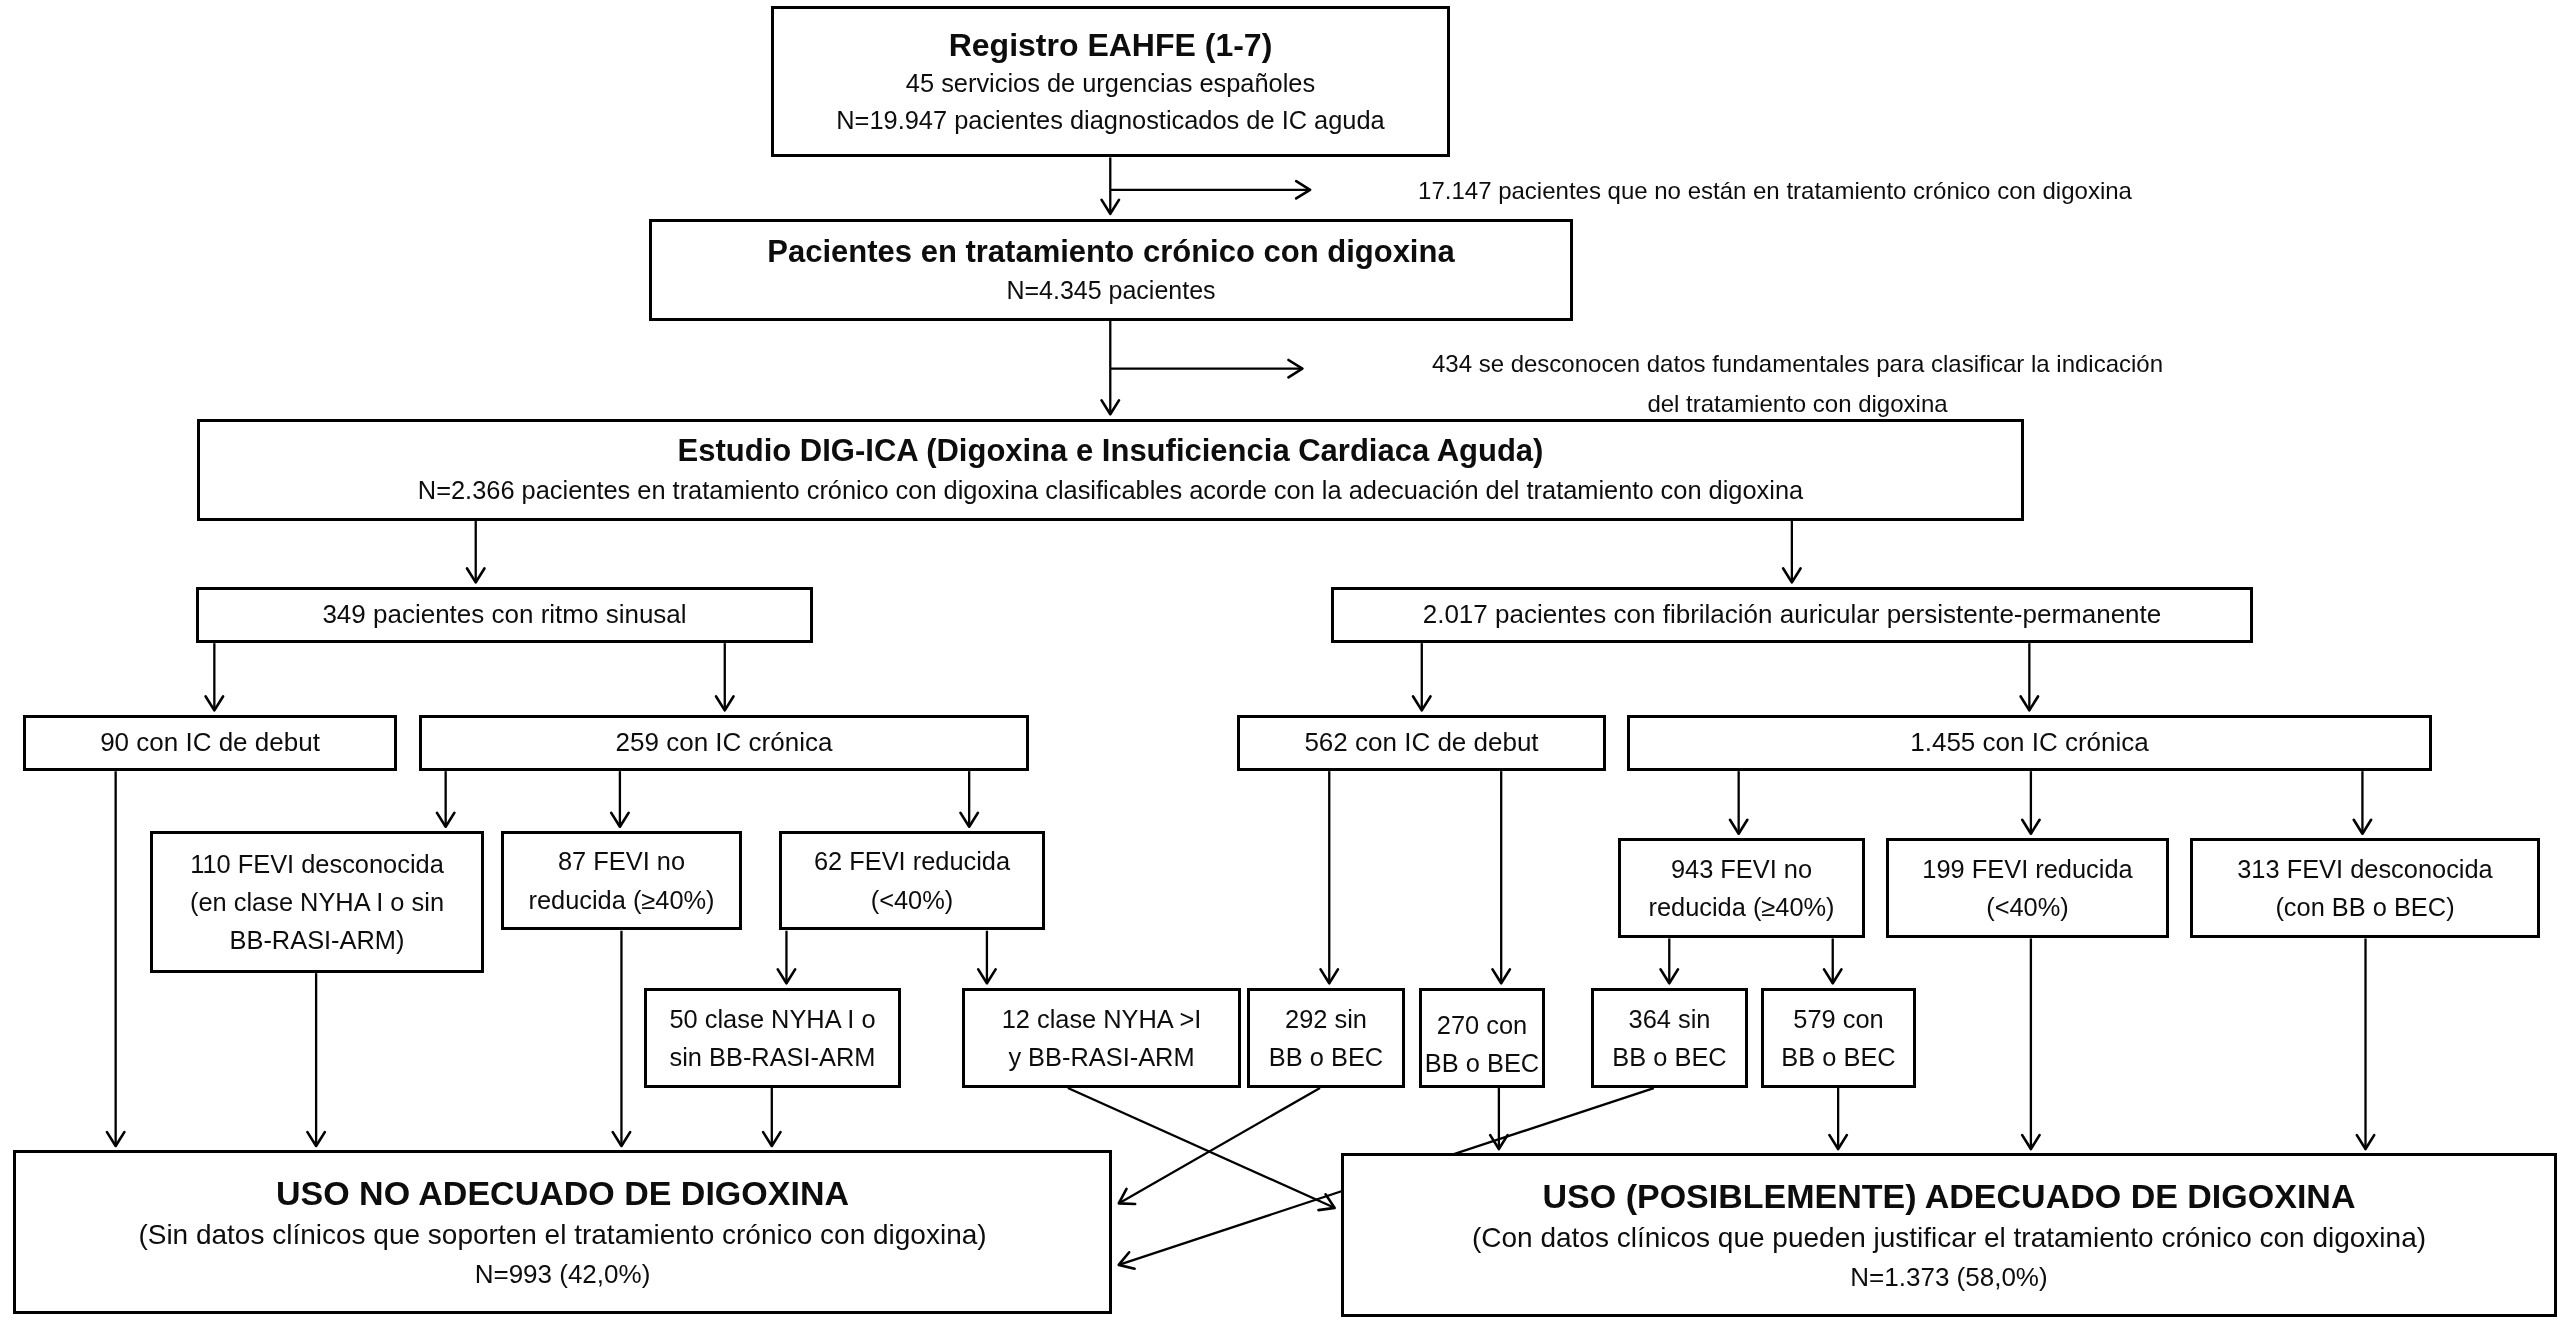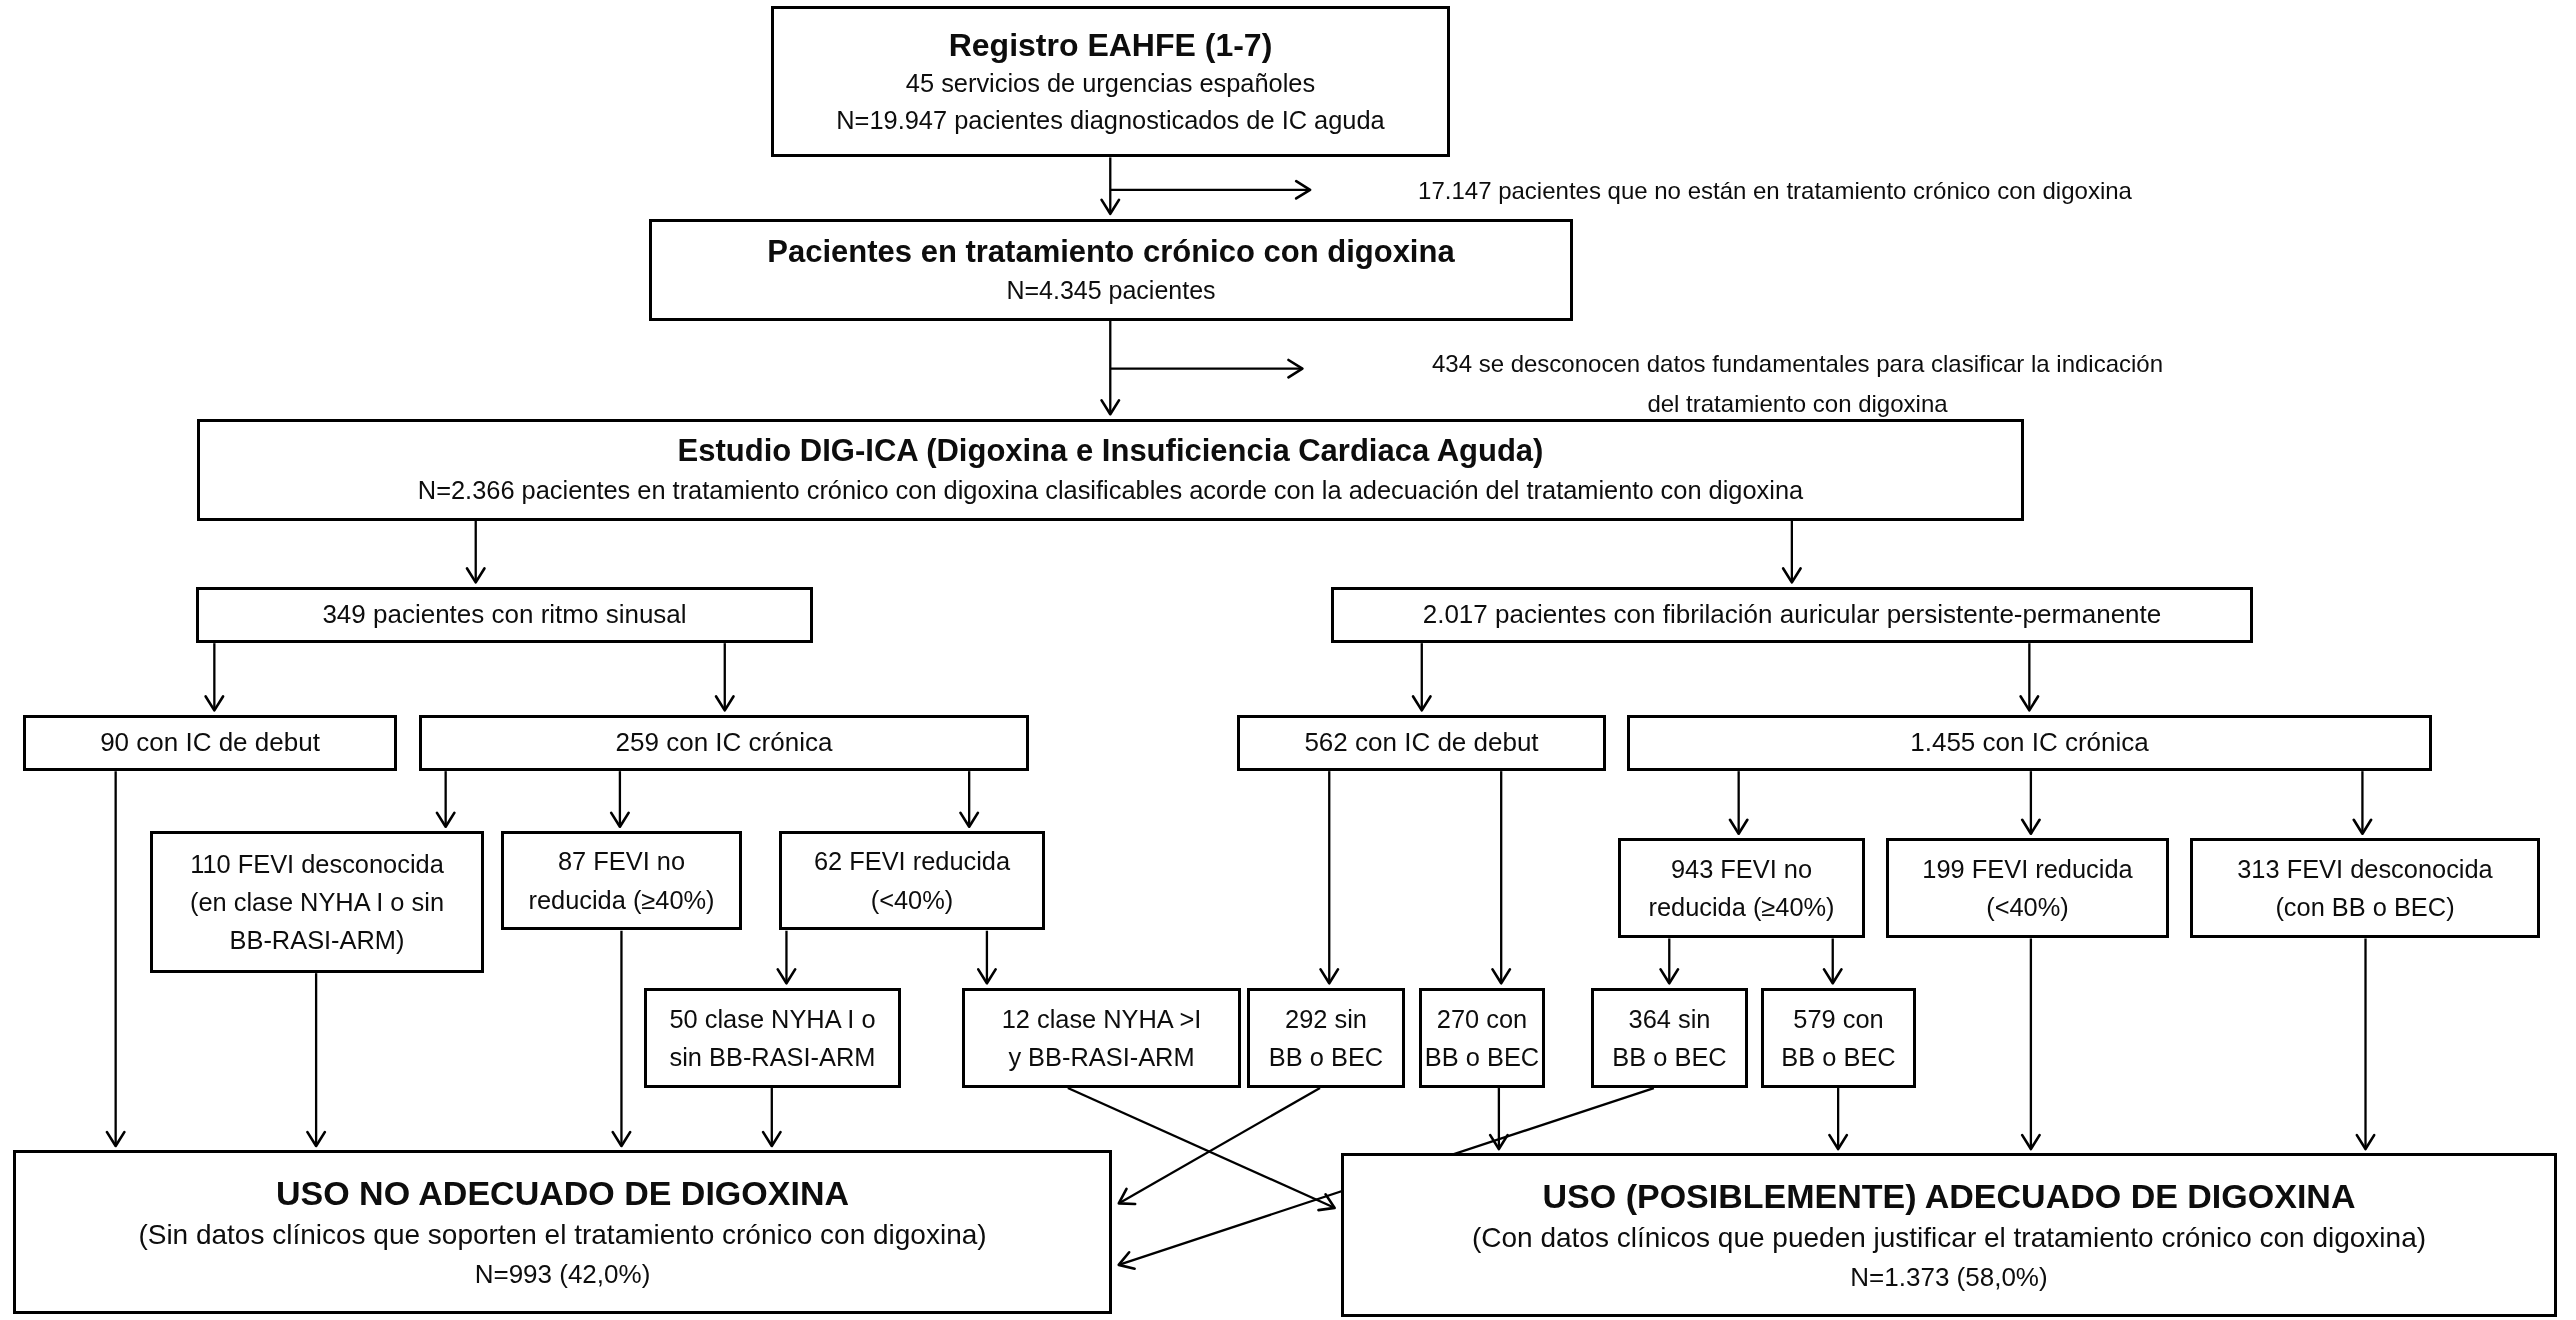--- a/index.html
+++ b/index.html
@@ -161,21 +161,21 @@
 sin BB-RASI-ARM</div>
   </div>
   <div class="box" style="left:922px;top:988px;width:279px;height:100px;margin-left:40px;">
     <div class="pre">12 clase NYHA &gt;I
 y BB-RASI-ARM</div>
   </div>
   <div class="box" style="left:1247px;top:988px;width:158px;height:100px;padding:3.1px 1.5px;">
     <div class="pre">292 sin
 BB o BEC</div>
   </div>
-  <div class="box" style="left:1419px;top:988px;width:126px;height:100px;padding:3.1px 1.5px;">
+  <div class="box" style="left:1419px;top:988px;width:126px;height:100px;padding:3.1px 1.5px;justify-content:flex-end;">
     <div class="pre">270 con
 BB o BEC</div>
   </div>
   <div class="box" style="left:1591px;top:988px;width:157px;height:100px;padding:3.1px 1.5px;">
     <div class="pre">364 sin
 BB o BEC</div>
   </div>
   <div class="box" style="left:1761px;top:988px;width:155px;height:100px;padding:3.1px 1.5px;">
     <div class="pre">579 con
 BB o BEC</div>

